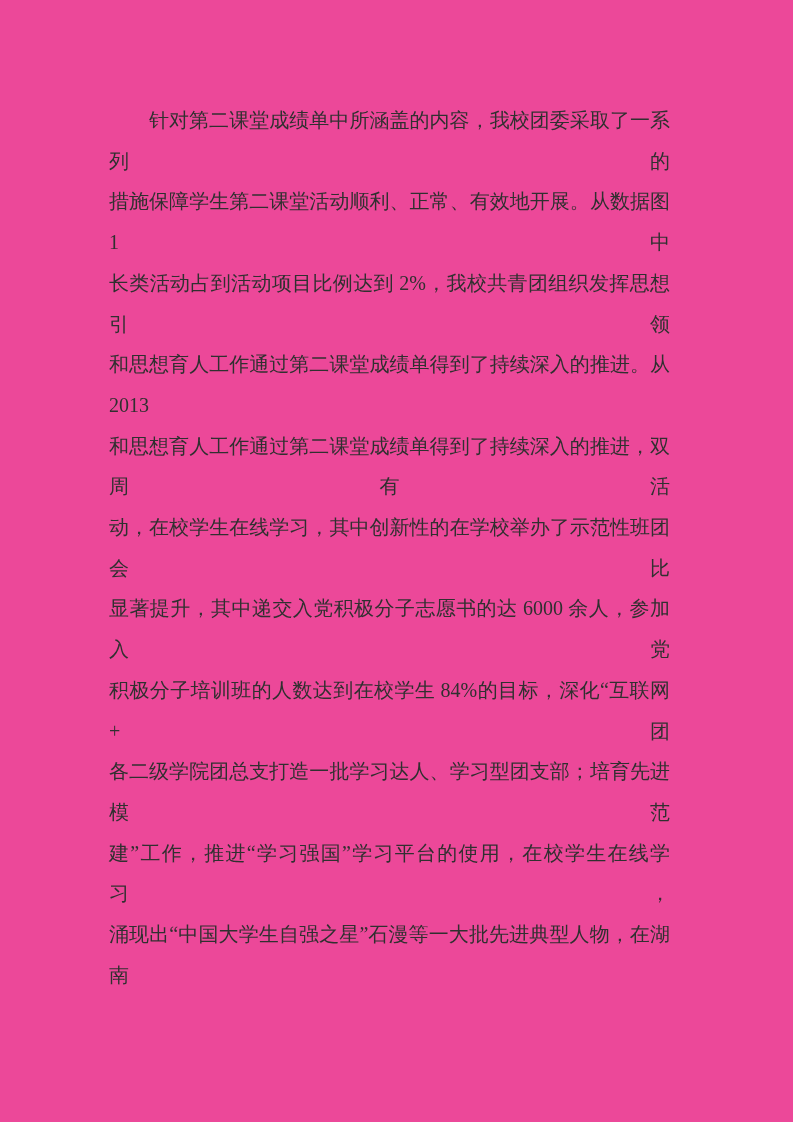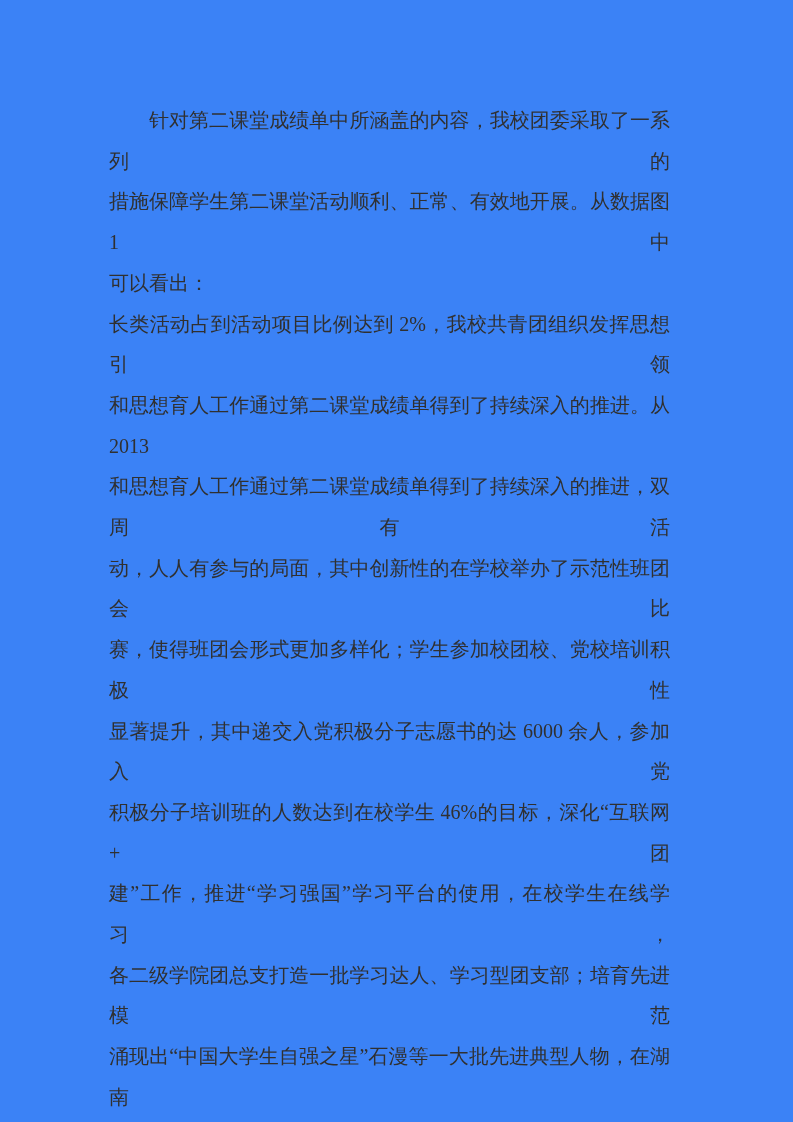--- a/index.html
+++ b/index.html
@@ -4,21 +4,21 @@
 <style>
   html, body {
     margin: 0;
     padding: 0;
     background: #ffffff;
   }
   .page {
     position: relative;
     width: 793px;
     height: 1122px;
-    background: #3b82f6;
+    background: #ec4899;
     overflow: hidden;
     font-family: "Liberation Serif", "DejaVu Serif", serif;
   }
   .doc-body {
     position: absolute;
     left: 109px;
     top: 100px;
     width: 561px;
     font-size: 20px;
     line-height: 40.7px;
@@ -43,28 +43,26 @@
   }
 </style>
 </head>
 <body>
 
 <div class="page">
   <div class="doc-body" id="doc-body" style="color: rgb(48, 48, 48);">
       <div class="paragraph">
         <div class="line indent justify">针对第二课堂成绩单中所涵盖的内容，我校团委采取了一系列的</div>
         <div class="line justify">措施保障学生第二课堂活动顺利、正常、有效地开展。从数据图 1 中</div>
-        <div class="line">可以看出：</div>
       </div>
       <div class="paragraph">
         <div class="line justify">长类活动占到活动项目比例达到 2%，我校共青团组织发挥思想引领</div>
         <div class="line justify">和思想育人工作通过第二课堂成绩单得到了持续深入的推进。从 2013</div>
         <div class="line justify">和思想育人工作通过第二课堂成绩单得到了持续深入的推进，双周有活</div>
-        <div class="line justify">动，人人有参与的局面，其中创新性的在学校举办了示范性班团会比</div>
-        <div class="line justify">赛，使得班团会形式更加多样化；学生参加校团校、党校培训积极性</div>
+        <div class="line justify">动，在校学生在线学习，其中创新性的在学校举办了示范性班团会比</div>
         <div class="line justify">显著提升，其中递交入党积极分子志愿书的达 6000 余人，参加入党</div>
-        <div class="line justify">积极分子培训班的人数达到在校学生 46%的目标，深化“互联网+团</div>
+        <div class="line justify">积极分子培训班的人数达到在校学生 84%的目标，深化“互联网+团</div>
+        <div class="line justify">各二级学院团总支打造一批学习达人、学习型团支部；培育先进模范</div>
         <div class="line justify">建”工作，推进“学习强国”学习平台的使用，在校学生在线学习，</div>
-        <div class="line justify">各二级学院团总支打造一批学习达人、学习型团支部；培育先进模范</div>
         <div class="line justify">涌现出“中国大学生自强之星”石漫等一大批先进典型人物，在湖南</div>
       </div>
     </div>
 </div>
 
 </body></html>

